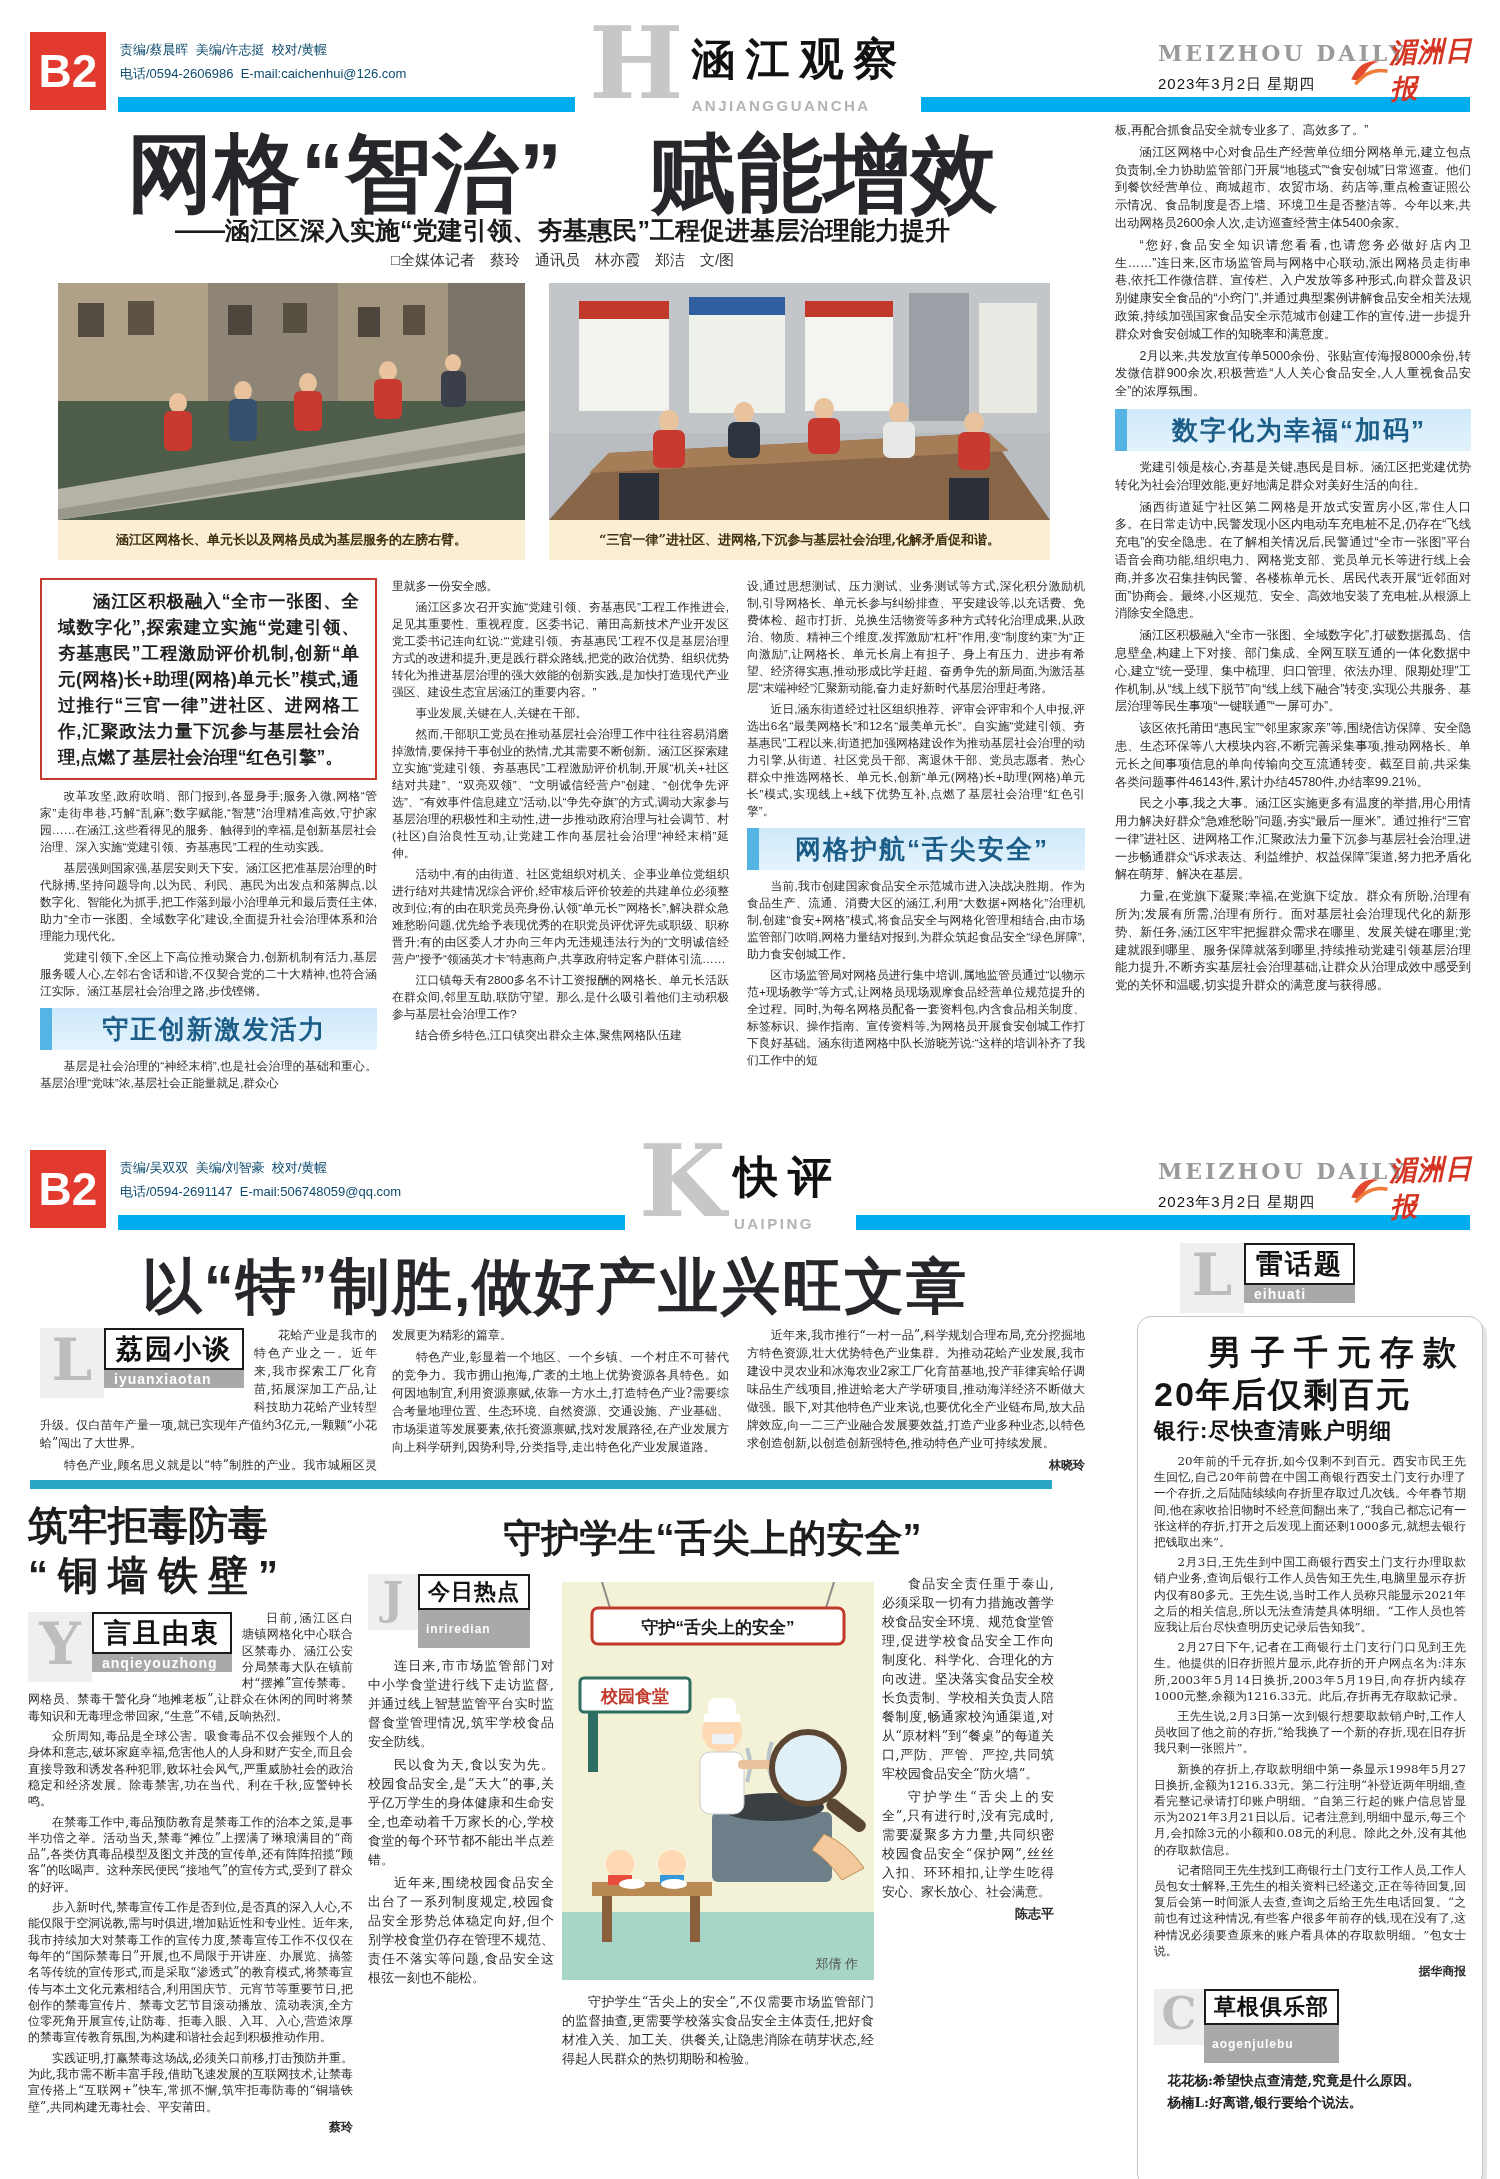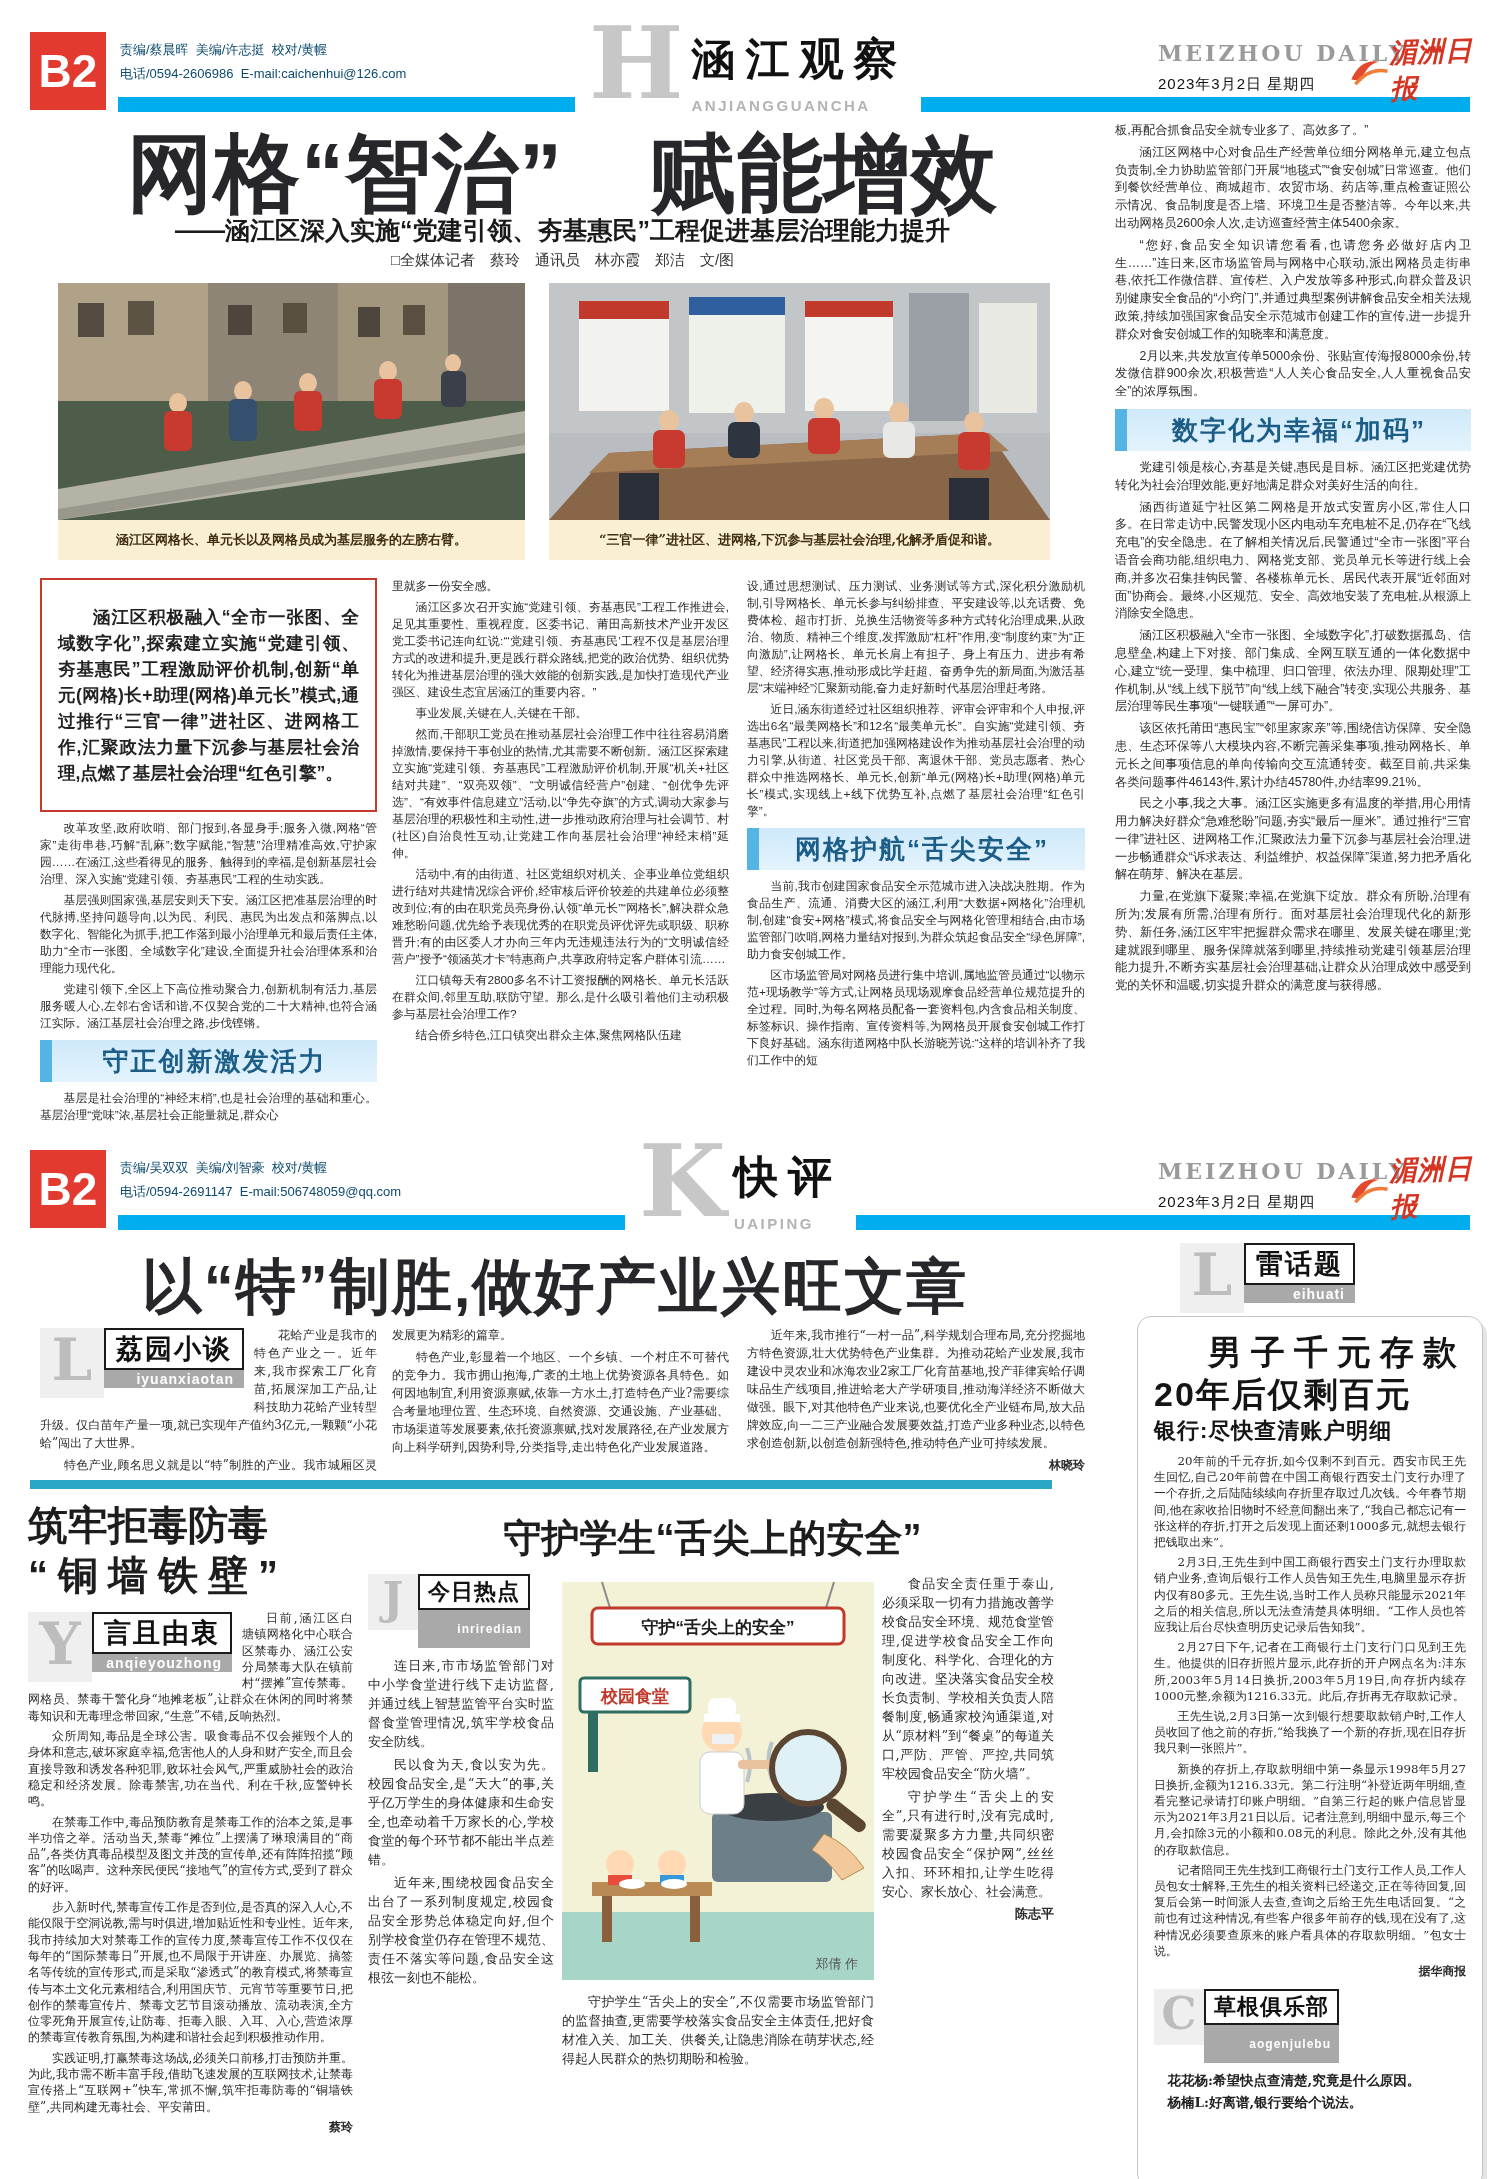--- a/index.html
+++ b/index.html
@@ -28,33 +28,33 @@
   .ht2{font-size:60px;font-weight:900;color:#27272b;text-align:center;letter-spacing:2px;}
   
   .fig{overflow:hidden;}
   .figcap{background:#faeed3;font-size:13px;color:#403010;text-align:center;line-height:40px;
           font-family:"DejaVu Serif",serif;font-weight:bold;}
   
   .colbox{overflow:hidden;text-align:justify;}
   p.body{margin:0 0 4px 0;text-indent:2em;font-size:11.8px;line-height:17px;color:#2b2b2b;}
   p.noind{text-indent:0;}
   .side p.body{font-size:12.3px;line-height:17.8px;}
-  .introbox{border:2.5px solid #c23b2e;padding:24px 16px;margin-bottom:8px;}
+  .introbox{border:2.5px solid #c23b2e;padding:8px 16px;margin-bottom:8px;}
   .introbox p{margin:0;font-size:17.5px;font-weight:bold;line-height:26px;text-indent:2em;color:#222;}
   .sec-h{background:linear-gradient(#cfe9fa,#e3f3fd);border-left:12px solid #54b4e4;
          text-align:center;font-size:26px;font-weight:900;color:#1c5d87;height:42px;line-height:42px;
          margin:8px 0;letter-spacing:2px;}
   
   .serifp p.body{font-family:"DejaVu Serif",serif;}
   .feat p.body{font-size:12px;line-height:18px;font-family:"DejaVu Serif",serif;}
   .tagbox{display:flex;align-items:flex-start;}
   .tagbox .ltr{font-family:"DejaVu Serif",serif;font-weight:bold;color:#bdbdbd;background:#efefef;
                text-align:center;}
   .tagbox .lbl{border:2px solid #1a1a1a;font-weight:900;color:#111;background:#fff;white-space:nowrap;}
-  .tagbox .pyb{background:#a9a9a9;color:#fff;font-weight:bold;letter-spacing:1px;white-space:nowrap;text-align:right;}
+  .tagbox .pyb{background:#a9a9a9;color:#fff;font-weight:bold;letter-spacing:1px;white-space:nowrap;}
   .tag-l .ltr{font-size:58px;line-height:64px;width:64px;height:70px;}
   .tag-l .lbl{font-size:27px;padding:1px 10px;letter-spacing:2px;}
   .tag-l .pyb{font-size:14px;padding:1px 10px;}
   .tag-s .ltr{font-size:44px;line-height:50px;width:50px;height:56px;}
   .tag-s .lbl{font-size:22px;padding:1px 8px;letter-spacing:1px;}
   .tag-s .pyb{font-size:12px;padding:12px 8px;}
   .divider{background:#2aa7c7;height:9px;}
   .drugtitle{font-size:40px;font-weight:900;color:#1d1d1f;line-height:50px;}
   .sign{float:right;font-weight:bold;}
   

